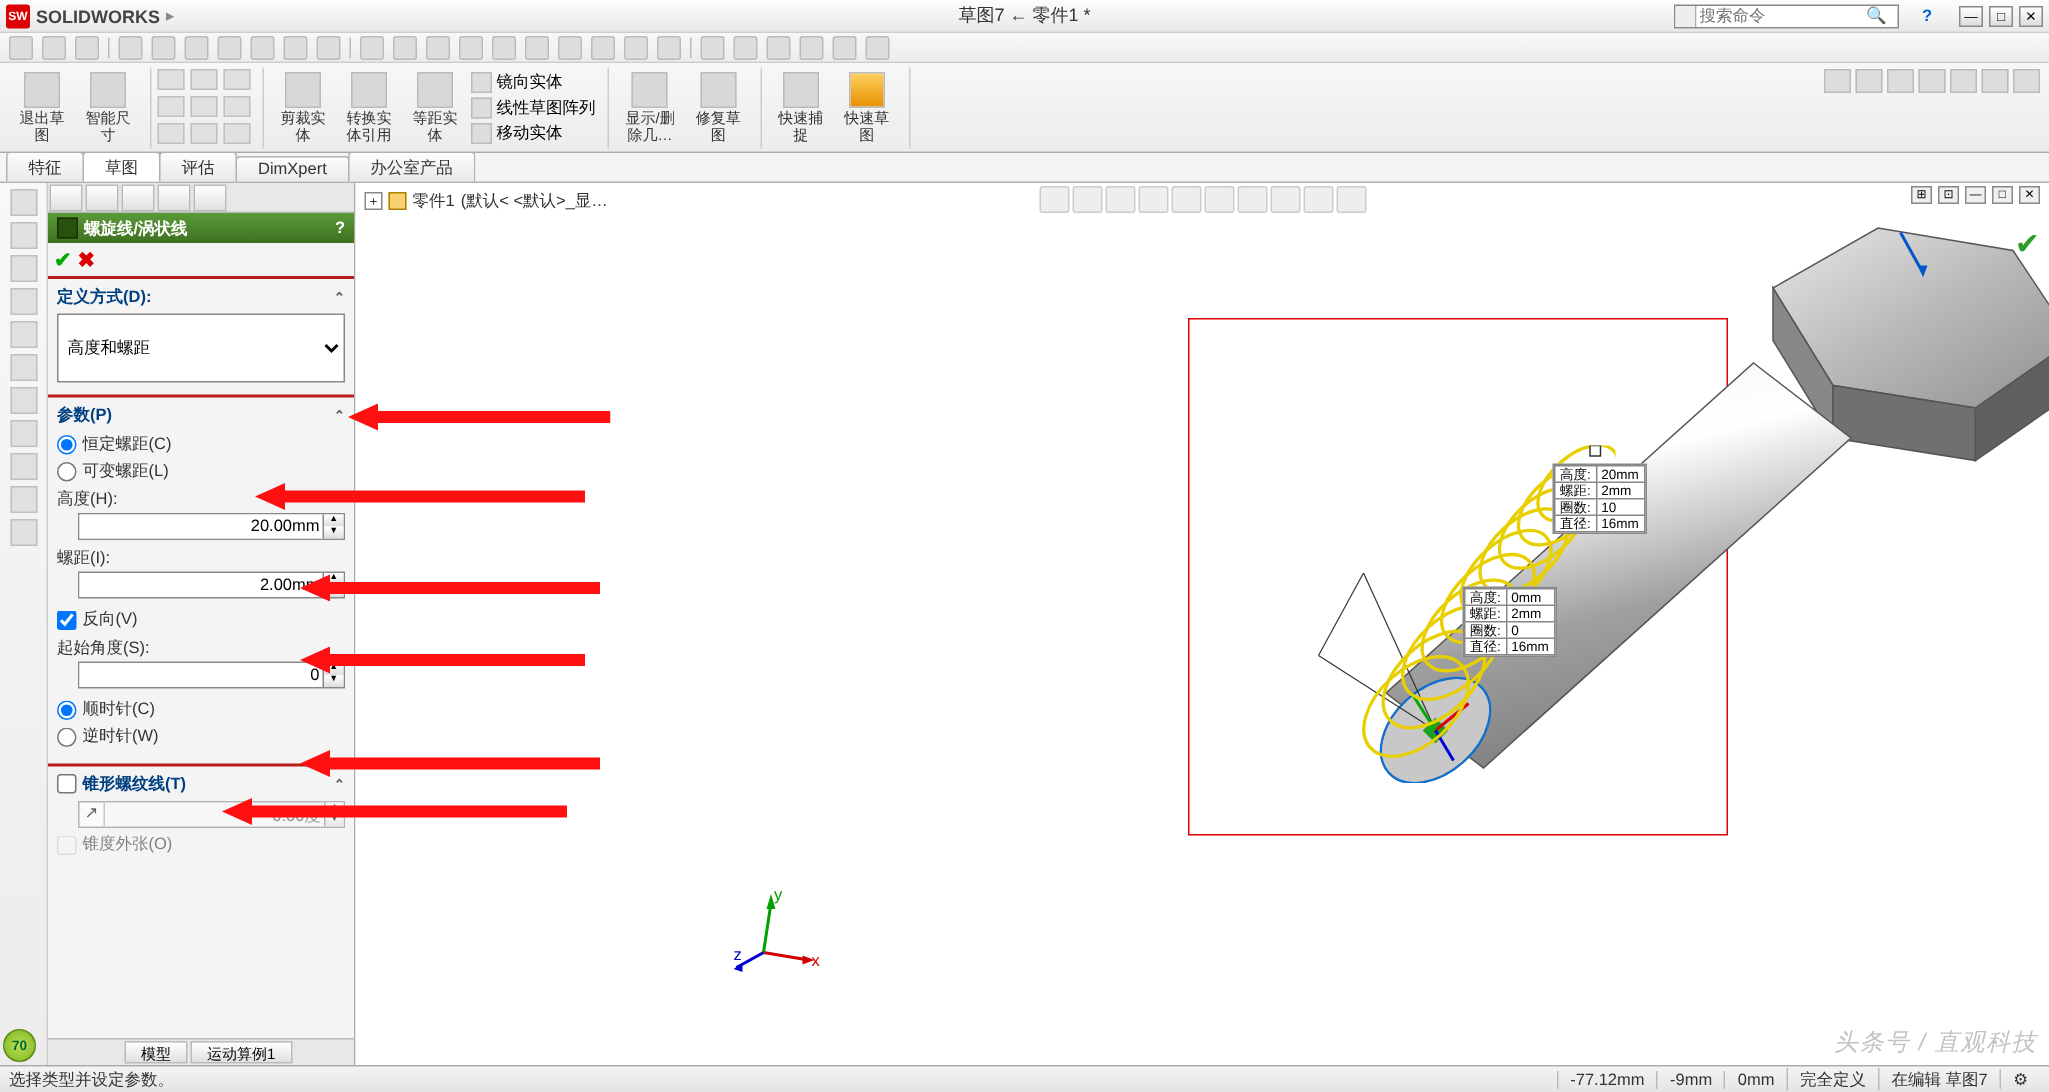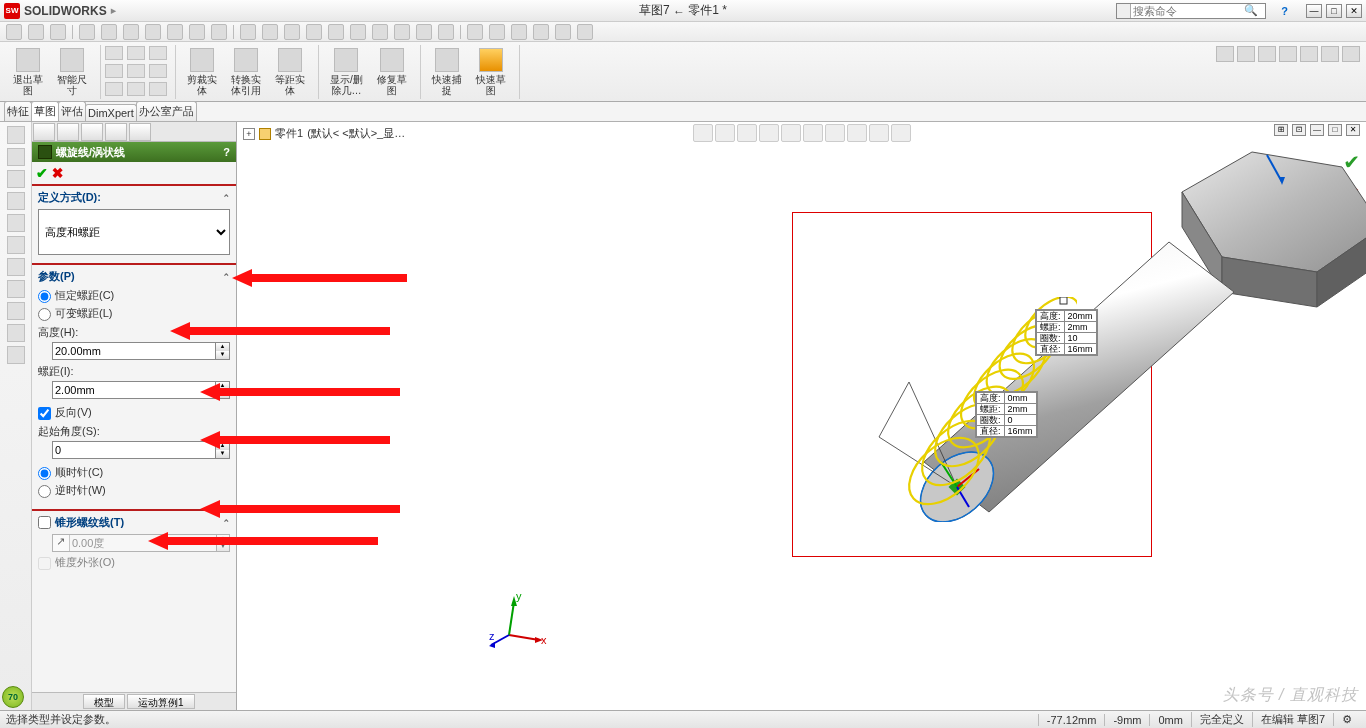--- a/index.html
+++ b/index.html
@@ -25,21 +25,21 @@
 .ribbon{height:60px;background:linear-gradient(#f7f7f7,#ececec);border-bottom:1px solid #aaa;display:flex;align-items:center;padding:2px 6px;gap:4px;}
 .rbtn{display:flex;flex-direction:column;align-items:center;justify-content:center;padding:2px 6px;height:54px;border:1px solid transparent;border-radius:3px;min-width:40px;}
 .rbtn .ricon{width:24px;height:24px;background:#d8d8d8;border:1px solid #bbb;margin-bottom:2px;}
 .rbtn .rlbl{font-size:10px;color:#333;text-align:center;line-height:11px;}
 .rgroup{display:flex;align-items:center;border-right:1px solid #ccc;padding-right:6px;height:54px;}
 .rminigrid{display:grid;grid-template-columns:repeat(3,20px);grid-template-rows:repeat(3,16px);gap:2px;align-content:center;}
 .rminigrid .m{width:18px;height:14px;background:#e0e0e0;border:1px solid #c0c0c0;}
 
 
 .tabstrip{height:20px;background:#f4f4f4;border-bottom:1px solid #b0b0b0;display:flex;align-items:flex-end;padding-left:4px;}
-.tab{padding:2px 2px;border:1px solid #b0b0b0;border-bottom:none;background:linear-gradient(#fdfdfd,#e9e9e9);margin-right:-1px;font-size:11px;color:#333;border-radius:3px 3px 0 0;}
+.tab{padding:2px 14px;border:1px solid #b0b0b0;border-bottom:none;background:linear-gradient(#fdfdfd,#e9e9e9);margin-right:-1px;font-size:11px;color:#333;border-radius:3px 3px 0 0;}
 .tab.active{background:#fff;font-weight:normal;position:relative;z-index:2;}
 
 
 .main{position:absolute;top:122px;left:0;right:0;bottom:18px;display:flex;}
 .leftcol{width:32px;background:linear-gradient(#f8f8f8,#ececec);border-right:1px solid #ccc;display:flex;flex-direction:column;align-items:center;padding-top:4px;gap:4px;}
 .leftcol .licon{width:18px;height:18px;background:#e0e0e0;border:1px solid #c0c0c0;}
 
 
 .proppanel{width:205px;background:#f4f4f4;border-right:1px solid #aaa;display:flex;flex-direction:column;overflow:hidden;}
 .proptabs{height:20px;display:flex;background:#e8e8e8;border-bottom:1px solid #bbb;}
@@ -51,21 +51,21 @@
 .propactions .ok{color:#0a0;font-size:14px;font-weight:bold;}
 .propactions .cancel{color:#d00;font-size:14px;font-weight:bold;}
 .section{border-top:2px solid #b91c1c;padding:4px 6px 8px;}
 .section .shead{display:flex;align-items:center;font-size:11px;color:#004080;font-weight:bold;margin-bottom:4px;}
 .section .shead .chev{margin-left:auto;color:#666;font-size:9px;}
 .section select,.section input[type=text]{width:100%;border:1px solid #888;font-size:11px;padding:15px 2px;background:#fff;}
 .section .row{display:flex;align-items:flex-end;margin:3px 0;font-size:11px;color:#333;}
 .section .row input[type=radio],.section .row input[type=checkbox]{margin-right:4px;}
 .section .lbl{font-size:11px;color:#333;margin:4px 0 2px;}
 .section .spinbox{display:flex;border:1px solid #888;background:#fff;}
-.section .spinbox input{border:none;flex:1;font-size:11px;padding:1px 2px;outline:none;}
+.section .spinbox input{border:none;flex:1;font-size:11px;padding:1px 2px;outline:none;text-align:right;}
 .section .spinbox .spinbtns{width:14px;display:flex;flex-direction:column;}
 .section .spinbox .spinbtns span{height:8px;background:linear-gradient(#fff,#ddd);border-left:1px solid #888;font-size:6px;text-align:center;line-height:7px;}
 .indent{margin-left:14px;}
 
 
 .proppanel .btabs{margin-top:auto;height:18px;display:flex;background:#e8e8e8;border-top:1px solid #bbb;}
 .proppanel .btabs .bt{padding:1px 10px;border:1px solid #bbb;background:linear-gradient(#fff,#e0e0e0);font-size:10px;margin:1px;}
 
 
 .viewport{flex:1;background:#fff;position:relative;overflow:hidden;}
@@ -203,20 +203,34 @@
         <div class="rlbl">剪裁实<br>体</div>
       </div>
     <div class="rbtn">
         <div class="ricon"></div>
         <div class="rlbl">转换实<br>体引用</div>
       </div>
     <div class="rbtn">
         <div class="ricon"></div>
         <div class="rlbl">等距实<br>体</div>
       </div>
+    <div style="display:flex;flex-direction:column;gap:2px;padding:2px;">
+      <div style="display:flex;align-items:center;gap:3px;font-size:10px;">
+          <div style="width:14px;height:14px;background:#ddd;border:1px solid #bbb;"></div>
+          <span>镜向实体</span>
+        </div>
+      <div style="display:flex;align-items:center;gap:3px;font-size:10px;">
+          <div style="width:14px;height:14px;background:#ddd;border:1px solid #bbb;"></div>
+          <span>线性草图阵列</span>
+        </div>
+      <div style="display:flex;align-items:center;gap:3px;font-size:10px;">
+          <div style="width:14px;height:14px;background:#ddd;border:1px solid #bbb;"></div>
+          <span>移动实体</span>
+        </div>
+    </div>
   </div>
   <div class="rgroup">
     <div class="rbtn">
         <div class="ricon"></div>
         <div class="rlbl">显示/删<br>除几…</div>
       </div>
     <div class="rbtn">
         <div class="ricon"></div>
         <div class="rlbl">修复草<br>图</div>
       </div>

